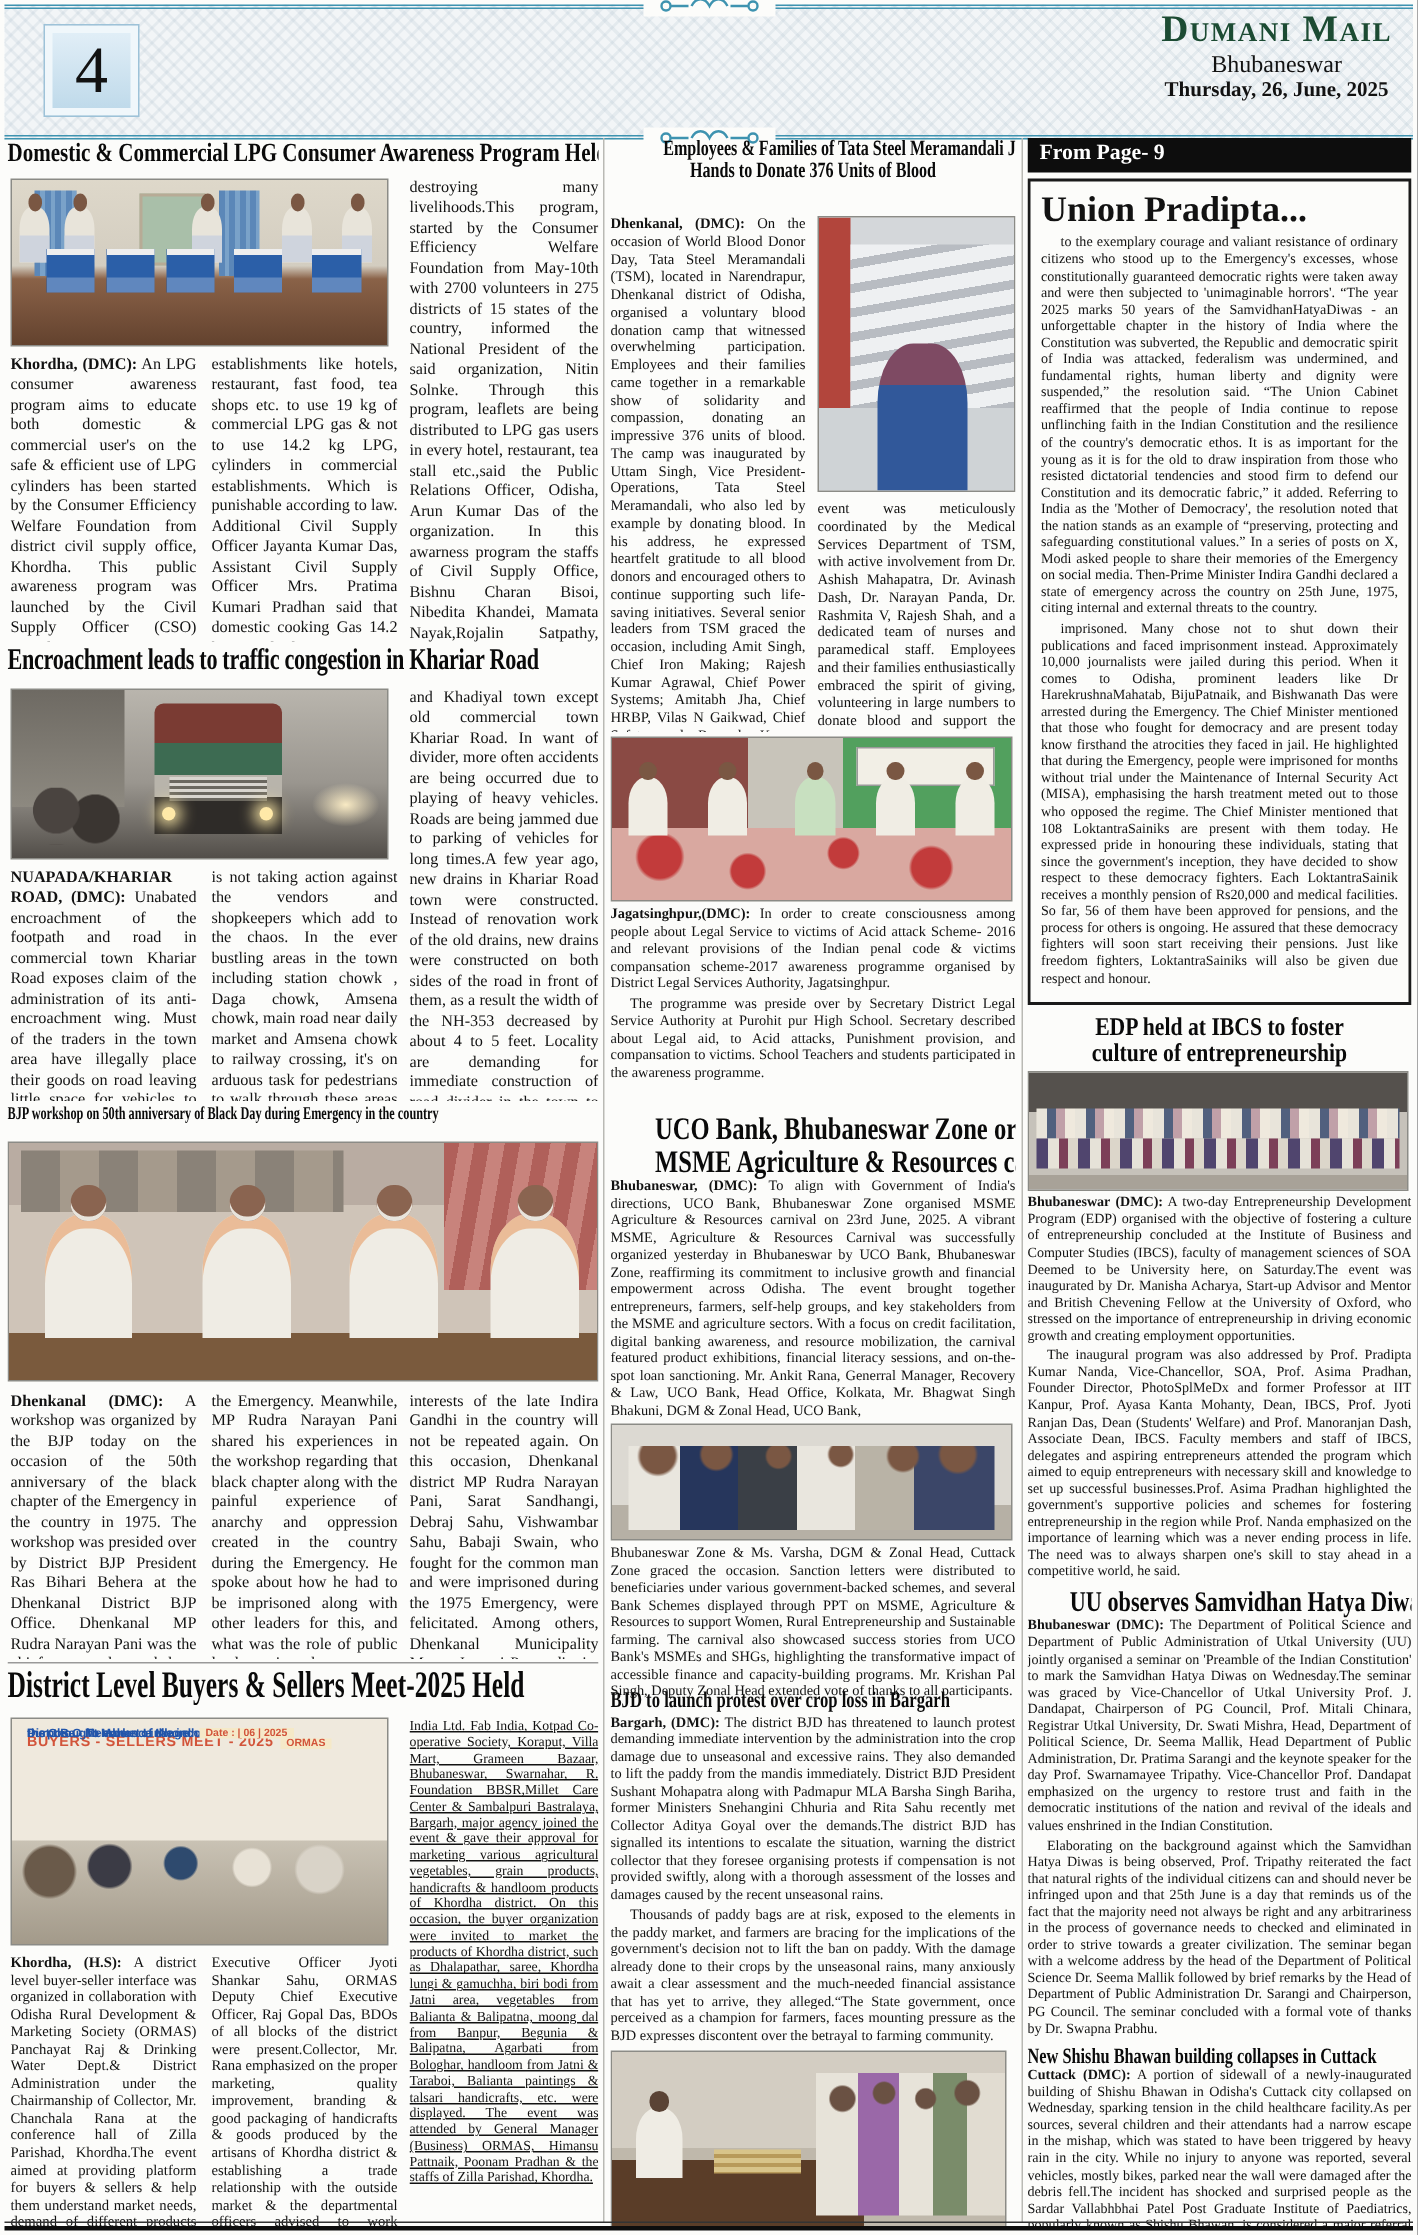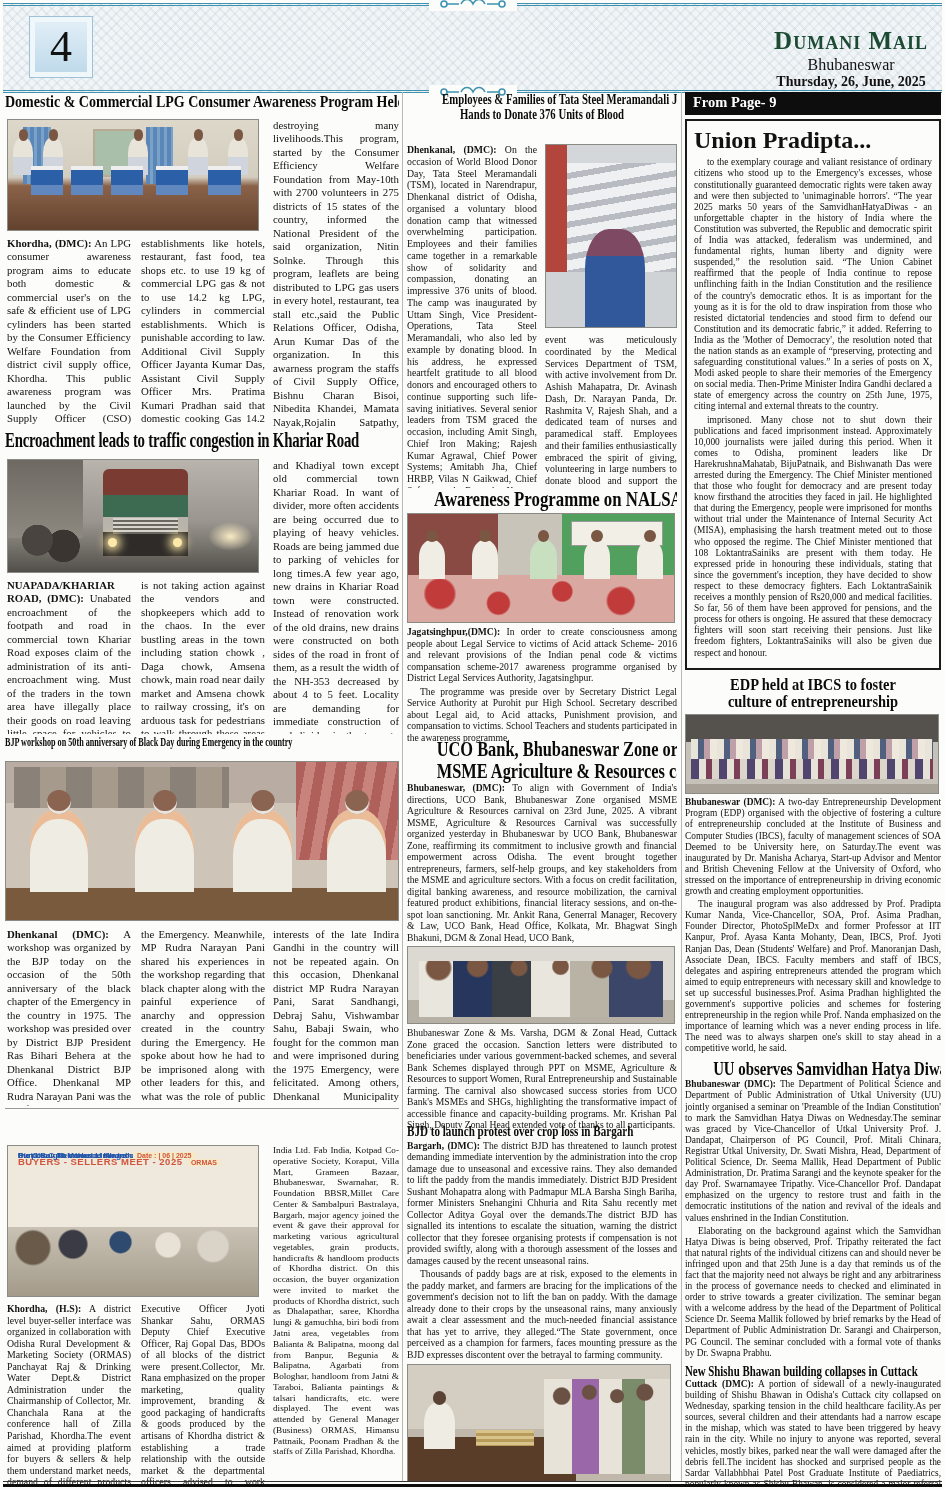--- a/index.html
+++ b/index.html
@@ -11,21 +11,21 @@
       repeating-linear-gradient(45deg,rgba(165,185,200,.18) 0 2px,transparent 2px 7px),
       repeating-linear-gradient(-45deg,rgba(165,185,200,.18) 0 2px,transparent 2px 7px),
       #f2f5f7;
     border-top:3px double #3e93b0;border-bottom:3px double #3e93b0;}
   .pagenum-box{position:absolute;left:26px;top:10px;width:62px;height:60px;
     background:linear-gradient(180deg,#e4f0f8,#bcd8e9);border:1px solid #9dc2d8;
     box-shadow:inset 0 0 0 5px #f0f7fb;display:flex;align-items:center;justify-content:center;
     font-size:44px;line-height:1;}
   .section-title{position:absolute;left:0;right:0;top:14px;text-align:center;
     font-size:46px;line-height:1;color:#a8411f;letter-spacing:3px;}
-  .mast-right{position:absolute;right:14px;top:21px;text-align:center;line-height:1.15;}
+  .mast-right{position:absolute;right:14px;top:0;text-align:center;line-height:1.15;}
   .paper-name{color:#1c4b33;font-size:25px;font-weight:bold;font-variant:small-caps;letter-spacing:1px;}
   .mast-city{font-size:16px;}
   .mast-date{font-size:14px;font-weight:bold;}
   .orn{position:absolute;left:50%;transform:translateX(-50%);background:#fcfcfa;padding:0 8px;line-height:0;}
   .orn-top{top:-9px}.orn-bot{bottom:-9px}
   
   .col-left{position:absolute;left:5px;top:92px;width:394px;height:1392px;overflow:hidden;}
   .col-mid{position:absolute;left:407px;top:92px;width:270px;height:1392px;overflow:hidden;}
   .col-right{position:absolute;left:685px;top:92px;width:256px;height:1392px;overflow:hidden;}
   .vdiv{position:absolute;top:92px;bottom:8px;width:1px;background:#b9b9b4;}
@@ -34,21 +34,21 @@
   
   .hl{font-weight:bold;color:#0a0a0a;line-height:1.05;margin:0;}
   .sq{display:block;white-space:nowrap;transform-origin:left center;}
   .sqc{display:block;white-space:nowrap;text-align:center;transform-origin:center center;}
   
   .txt{text-align:justify;overflow:hidden;}
   .t-left{font-size:10.8px;line-height:1.25;}
   .t-mid2{font-size:9.8px;line-height:1.2;}
   .t-midf{font-size:9.6px;line-height:1.2;}
   .t-right{font-size:9.4px;line-height:1.18;}
-  .t-buy3{font-size:9.2px;line-height:1.17;}
+  .t-buy3{font-size:9.2px;line-height:1.17;text-decoration:underline;}
   .dl{font-weight:bold;}
   .ind{text-indent:13px;}
   p.np{margin:0 0 2px 0;}
   
   .photo{position:relative;overflow:hidden;background:#c9c3b8;border:1px solid #8b8b86;box-sizing:border-box;}
   .photo div{position:absolute;}
   
   .ph-lpg{background:linear-gradient(180deg,#ded8ca 0%,#d3cdc0 52%,#8a6248 60%,#63422e 100%);}
   .ph-lpg .cur{top:6%;width:11%;height:52%;background:repeating-linear-gradient(90deg,#5b87b8 0 4px,#7aa2c9 4px 7px);}
   .ph-lpg .win{left:34%;top:8%;width:16%;height:40%;background:#a9bfa9;border:2px solid #b7ab96;}
@@ -220,20 +220,23 @@
           <div class="man" style="left:58%"></div>
           <div class="man" style="left:82%"></div>
       </div>
       <div class="abs txt t-left" style="left:2px;top:192px;width:124px;bottom:2px">
         <span class="dl">Dhenkanal (DMC):</span> <span>A workshop was organized by the BJP today on the occasion of the 50th anniversary of the black chapter of the Emergency in the country in 1975. The workshop was presided over by District BJP President Ras Bihari Behera at the Dhenkanal District BJP Office. Dhenkanal MP Rudra Narayan Pani was the chief guest at the workshop. Rudra Pani inaugurated the workshop by garlanding the photos of public leaders during</span></div>
       <div class="abs txt t-left" style="left:136px;top:192px;width:124px;bottom:2px">the Emergency. Meanwhile, MP Rudra Narayan Pani shared his experiences in the workshop regarding that black chapter along with the painful experience of anarchy and oppression created in the country during the Emergency. He spoke about how he had to be imprisoned along with other leaders for this, and what was the role of public leaders in the country. Rudra Pani expressed his confidence that such a dark chapter created for the personal</div>
       <div class="abs txt t-left" style="left:268px;top:192px;width:126px;bottom:2px">interests of the late Indira Gandhi in the country will not be repeated again. On this occasion, Dhenkanal district MP Rudra Narayan Pani, Sarat Sandhangi, Debraj Sahu, Vishwambar Sahu, Babaji Swain, who fought for the common man and were imprisoned during the 1975 Emergency, were felicitated. Among others, Dhenkanal Municipality Mayor Jayanti Patra, district BJP workers and workers' supporters were present at the workshop.</div>
     </div>
 
     <div class="art" style="height:376px;border-top:1px solid #999;padding-top:2px">
+      <h2 class="hl" style="font-size:25px">
+        <span class="sq" style="transform:scaleX(.68)">District Level Buyers &amp; Sellers Meet-2025 Held</span>
+        </h2>
       <div class="abs photo ph-buy" style="left:2px;top:36px;width:252px;height:152px">
         <div class="bannertxt">
           <div><span class="bt1">BUYERS - SELLERS MEET - 2025</span> <span class="bt3">ORMAS</span></div>
           <div class="bt2">Purpose -  To enhance the income of</div>
           <div class="bt2">the C.B.O Members of Khordha</div>
           <div class="bt2">Dist thought Market Linkage</div>
           <div class="bt3">Date :  | 06 | 2025</div>
         </div>
         <div class="crowd"></div>
       </div>
@@ -255,23 +258,20 @@
         <span class="dl">Dhenkanal, (DMC):</span> <span>On the occasion of World Blood Donor Day, Tata Steel Meramandali (TSM), located in Narendrapur, Dhenkanal district of Odisha, organised a voluntary blood donation camp that witnessed overwhelming participation. Employees and their families came together in a remarkable show of solidarity and compassion, donating an impressive 376 units of blood. The camp was inaugurated by Uttam Singh, Vice President-Operations, Tata Steel Meramandali, who also led by example by donating blood. In his address, he expressed heartfelt gratitude to all blood donors and encouraged others to continue supporting such life-saving initiatives. Several senior leaders from TSM graced the occasion, including Amit Singh, Chief Iron Making; Rajesh Kumar Agrawal, Chief Power Systems; Amitabh Jha, Chief HRBP, Vilas N Gaikwad, Chief Safety and Ramesh Kannan Mani, Chief DRI and Sinter Plants. The</span></div>
       <div class="abs photo ph-tata" style="left:138px;top:52px;width:132px;height:184px">
         <div class="rb"></div>
           <div class="beds"></div>
           <div class="guy"></div>
       </div>
       <div class="abs txt t-mid2" style="left:138px;top:242px;width:132px;bottom:0">event was meticulously coordinated by the Medical Services Department of TSM, with active involvement from Dr. Ashish Mahapatra, Dr. Avinash Dash, Dr. Narayan Panda, Dr. Rashmita V, Rajesh Shah, and a dedicated team of nurses and paramedical staff. Employees and their families enthusiastically embraced the spirit of giving, volunteering in large numbers to donate blood and support the cause.</div>
     </div>
 
     <div class="art" style="height:250px">
-      <h2 class="hl" style="font-size:21px;text-align:center">
-        <span class="sqc" style="transform:scaleX(.8)">Awareness Programme on NALSA</span>
-        </h2>
       <div class="photo ph-nalsa" style="width:268px;height:110px;margin:3px 0">
         <div class="ban"></div>
           <div class="tbl"></div>
         <div class="man" style="left:4%"></div>
           <div class="man" style="left:24%"></div>
           <div class="man" style="left:46%;background:#c8e0c0"></div>
           <div class="man" style="left:66%"></div>
           <div class="man" style="left:86%"></div>
       </div>
       <p class="np txt t-midf">

